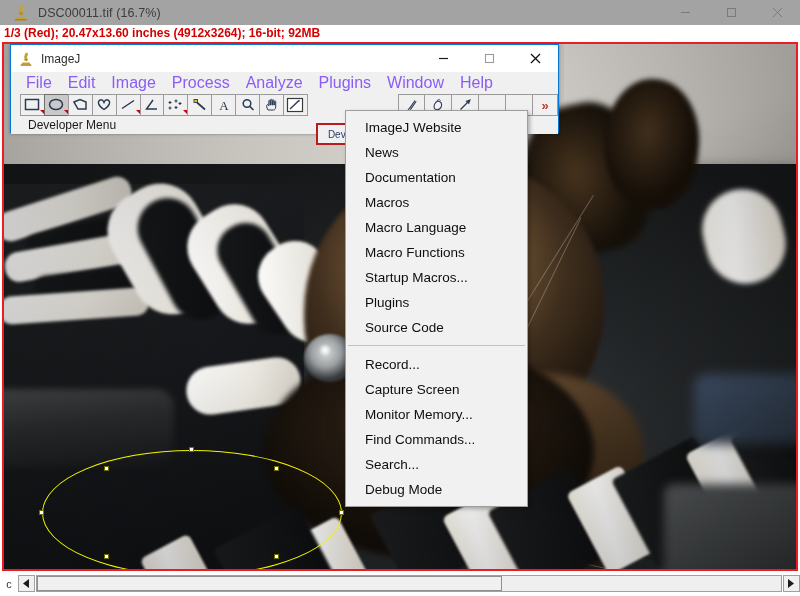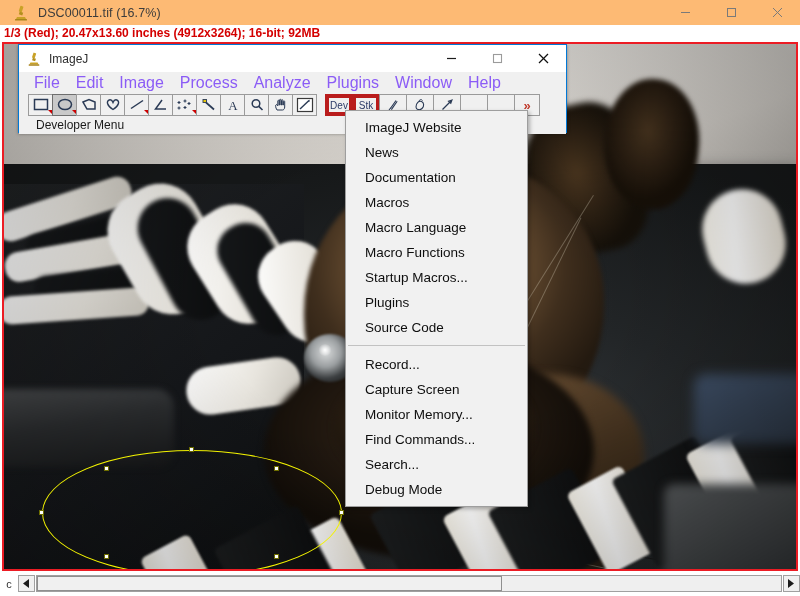--- a/index.html
+++ b/index.html
@@ -8,21 +8,21 @@
     overflow: hidden;
     background: #ffffff;
     font-family: "Liberation Sans", sans-serif;
   }
 
   #root { position: relative; width: 800px; height: 596px; background:#fff; }
 
   
   .outer-titlebar {
     position: absolute; left:0; top:0; width:800px; height:25px;
-    background:#fdba74;
+    background:#a3a3a3;
     display:flex; align-items:center;
   }
   .outer-title-icon {
     width:18px; height:18px; margin-left:12px; margin-right:8px;
     position:relative; flex:none;
   }
   .micro-ico { display:block; }
   .outer-title-text {
     font-size:12.5px; color:#3c3c3c; letter-spacing:0.1px;
     white-space:nowrap;
@@ -199,21 +199,21 @@
     position:absolute; left:38px; top:406px; width:300px; height:126px;
     border:1.5px solid #f2f200;
     border-radius:50%;
   }
   .roi-h {
     position:absolute; width:5px; height:5px; background:#ffffff; border:1px solid #6d6d00;
   }
 
   
   .ij-window {
-    position:absolute; left:18px; top:44px; width:549px; height:89px;
+    position:absolute; left:10px; top:44px; width:549px; height:89px;
     background:#f0f0f0;
     border:1px solid #0078d7;
     box-shadow: 0 1px 3px rgba(0,0,0,0.35);
   }
   .ij-titlebar {
     height:27px; background:#ffffff; display:flex; align-items:center;
     position:relative;
   }
   .ij-title-ico { width:16px; height:16px; margin-left:7px; margin-right:7px; flex:none; }
   .ij-title-text { font-size:12px; color:#2d2d2d; }
@@ -236,23 +236,23 @@
   .tb-btn {
     width:25px; height:22px; background:#f0f0f0;
     border:1px solid #9a9a9a;
     margin-right:-1px;
     display:flex; align-items:center; justify-content:center;
     position:relative;
   }
   .tb-btn.sel { background:#c9c9c9; border-color:#6e6e6e; }
   .tb-gap { width:9px; }
   .tb-txt {
-    width:28px; height:22px; background:#f0f0f0; border:4px solid #b91c1c;
+    width:42px; height:22px; background:#f0f0f0; border:2px solid #b91c1c;
     margin-right:-1px; display:flex; align-items:center; justify-content:center;
-    font-size:10px; color:#2b3a67; font-family:"Liberation Sans", sans-serif;
+    font-size:10px; color:#2b3a67; font-family:"Liberation Sans", sans-serif;margin-top:29px;
   }
   .tb-ico { width:28px; height:22px; background:#f0f0f0; border:1px solid #9a9a9a;
     margin-right:-1px; display:flex; align-items:center; justify-content:center; }
   .tb-blank { width:28px; height:22px; background:#f0f0f0; border:1px solid #9a9a9a; margin-right:-1px; }
   .tb-more { width:26px; height:22px; background:#f0f0f0; border:1px solid #9a9a9a;
     display:flex; align-items:center; justify-content:center;
     color:#c0392b; font-size:13px; font-weight:bold; }
   .tri-red {
     position:absolute; right:1px; bottom:1px;
     width:0;height:0;border-left:3.5px solid transparent;border-right:0 solid transparent;

